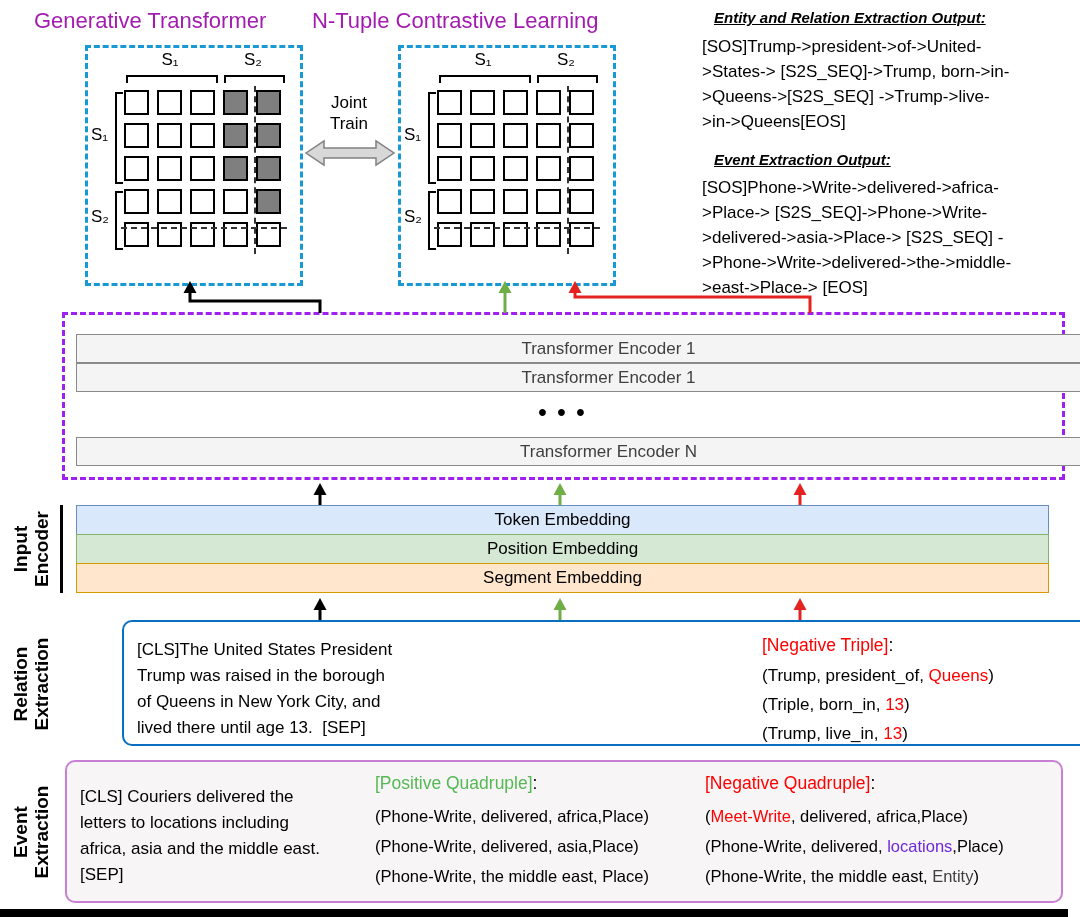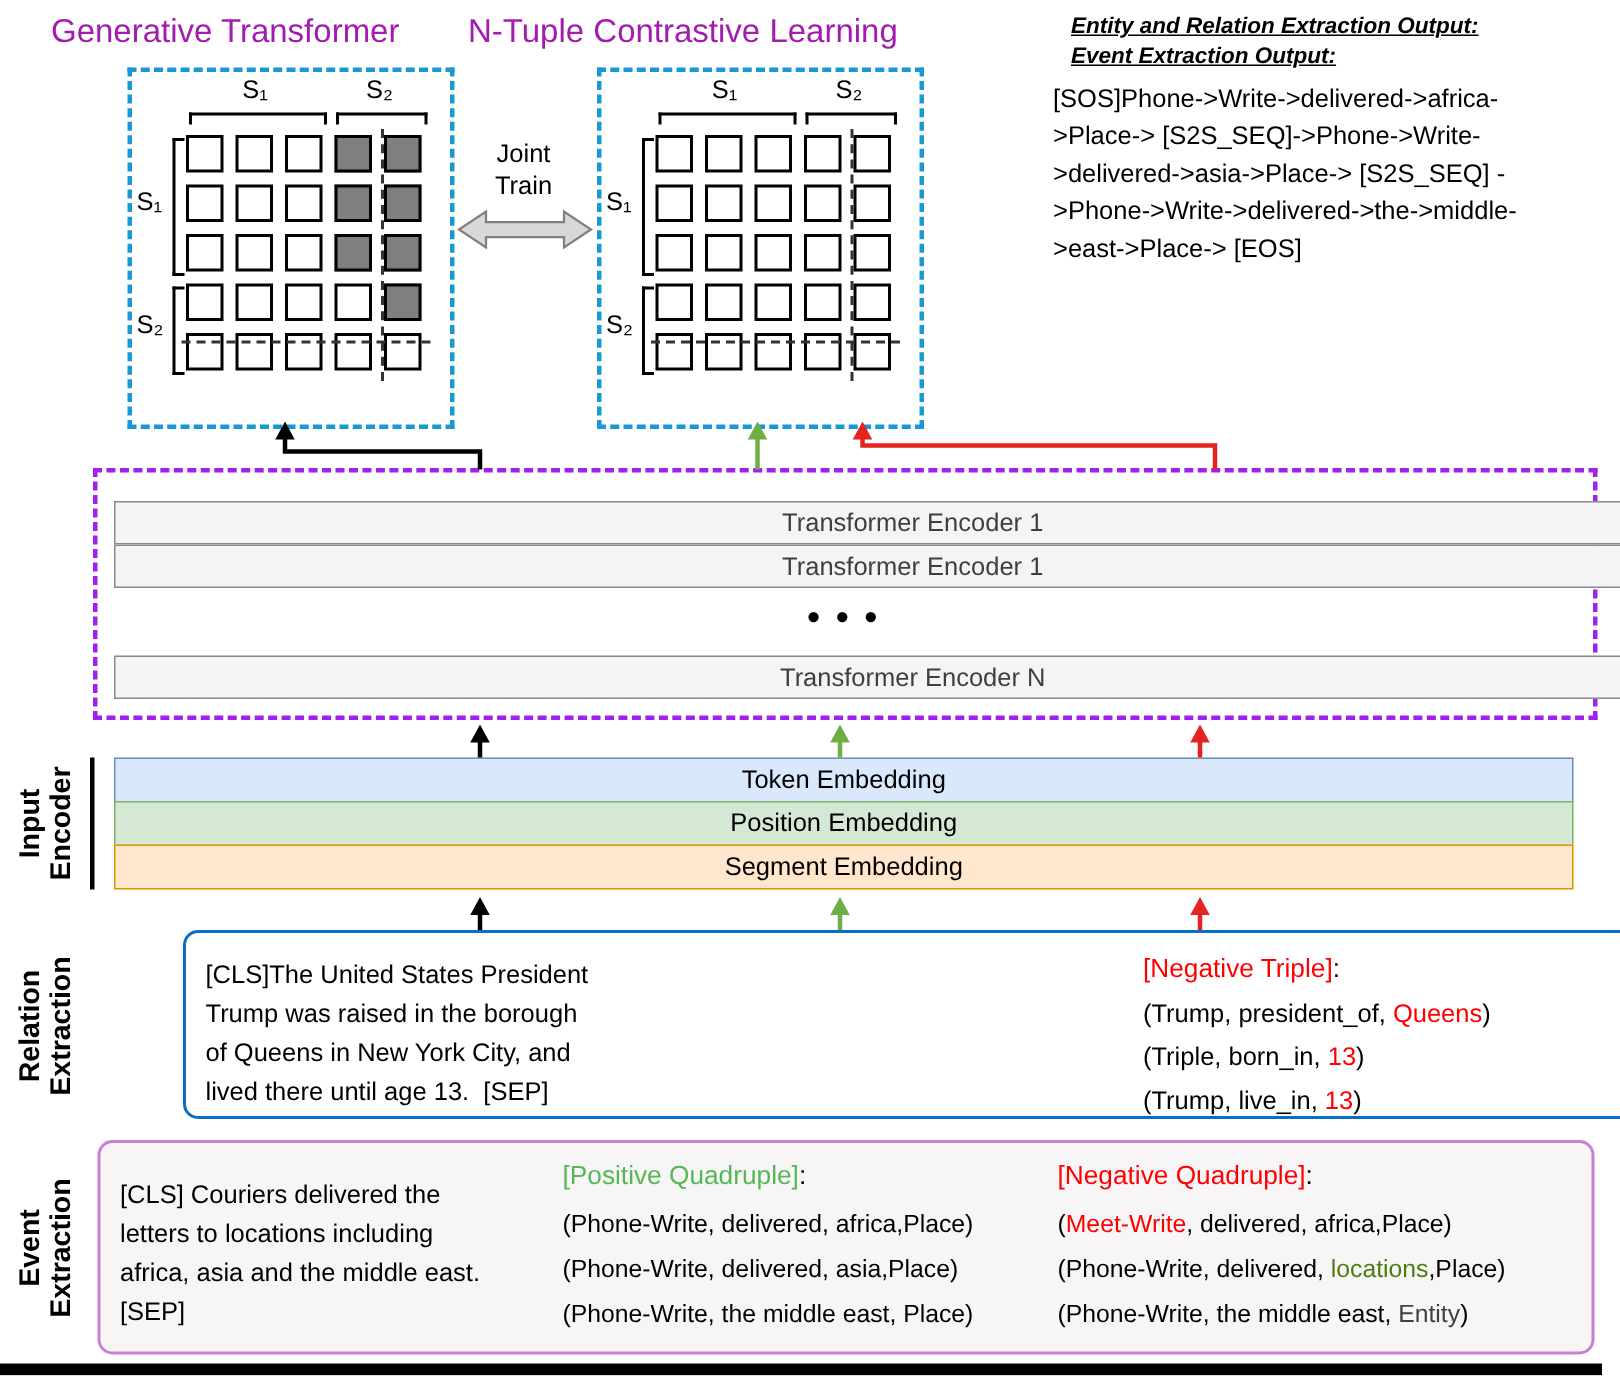--- a/index.html
+++ b/index.html
@@ -121,20 +121,24 @@
         <div class="cell" style="left: 132px; top: 132px;"></div>
       </div>
     <div class="v-dash" style="left:166px;top:38px;height:168px;"></div>
     <div class="h-dash" style="left:33px;top:179px;width:166px;"></div>
   </div>
 
   <div class="joint-label" style="left:317px;top:92px;width:64px;">Joint Train</div>
 
   <div class="abs" style="left:702px;top:8px;width:372px;">
     <div class="out-header">Entity and Relation Extraction Output:</div>
+    <div class="out-text">[SOS]Trump-&gt;president-&gt;of-&gt;United-
+&gt;States-&gt; [S2S_SEQ]-&gt;Trump, born-&gt;in-
+&gt;Queens-&gt;[S2S_SEQ] -&gt;Trump-&gt;live-
+&gt;in-&gt;Queens[EOS]</div>
     <div class="out-header">Event Extraction Output:</div>
     <div class="out-text">[SOS]Phone-&gt;Write-&gt;delivered-&gt;africa-
 &gt;Place-&gt; [S2S_SEQ]-&gt;Phone-&gt;Write-
 &gt;delivered-&gt;asia-&gt;Place-&gt; [S2S_SEQ] -
 &gt;Phone-&gt;Write-&gt;delivered-&gt;the-&gt;middle-
 &gt;east-&gt;Place-&gt; [EOS]</div>
   </div>
 
   <div class="enc-box" style="border-color: rgb(160, 32, 240);"></div>
   <div class="enc-bar" style="top:334px;">
@@ -187,21 +191,21 @@
       <div style="margin-top:5px;">
           <div class="quad-line">(Phone-Write, delivered, africa,Place)</div>
           <div class="quad-line">(Phone-Write, delivered, asia,Place)</div>
           <div class="quad-line">(Phone-Write, the middle east, Place)</div>
         </div>
     </div>
     <div class="abs" style="left:638px;top:8px;">
       <div class="col-header"><span style="color: rgb(255, 0, 0);">[Negative Quadruple]</span><span>:</span></div>
       <div style="margin-top:5px;">
           <div class="quad-line"><span>(</span><span style="color: rgb(255, 0, 0);">Meet-Write</span><span>, delivered, africa,Place)</span></div>
-          <div class="quad-line"><span>(Phone-Write, delivered, </span><span style="color: #4d7c0f;">locations</span><span>,Place)</span></div>
+          <div class="quad-line"><span>(Phone-Write, delivered, </span><span style="color: #6d28d9;">locations</span><span>,Place)</span></div>
           <div class="quad-line"><span>(Phone-Write, the middle east, </span><span style="color: #404040;">Entity</span><span>)</span></div>
         </div>
     </div>
   </div>
 
   <div class="bottom-bar"></div>
 
   <svg class="overlay" width="1080" height="917" viewBox="0 0 1080 917">
 
     <g class="arrow-black">

